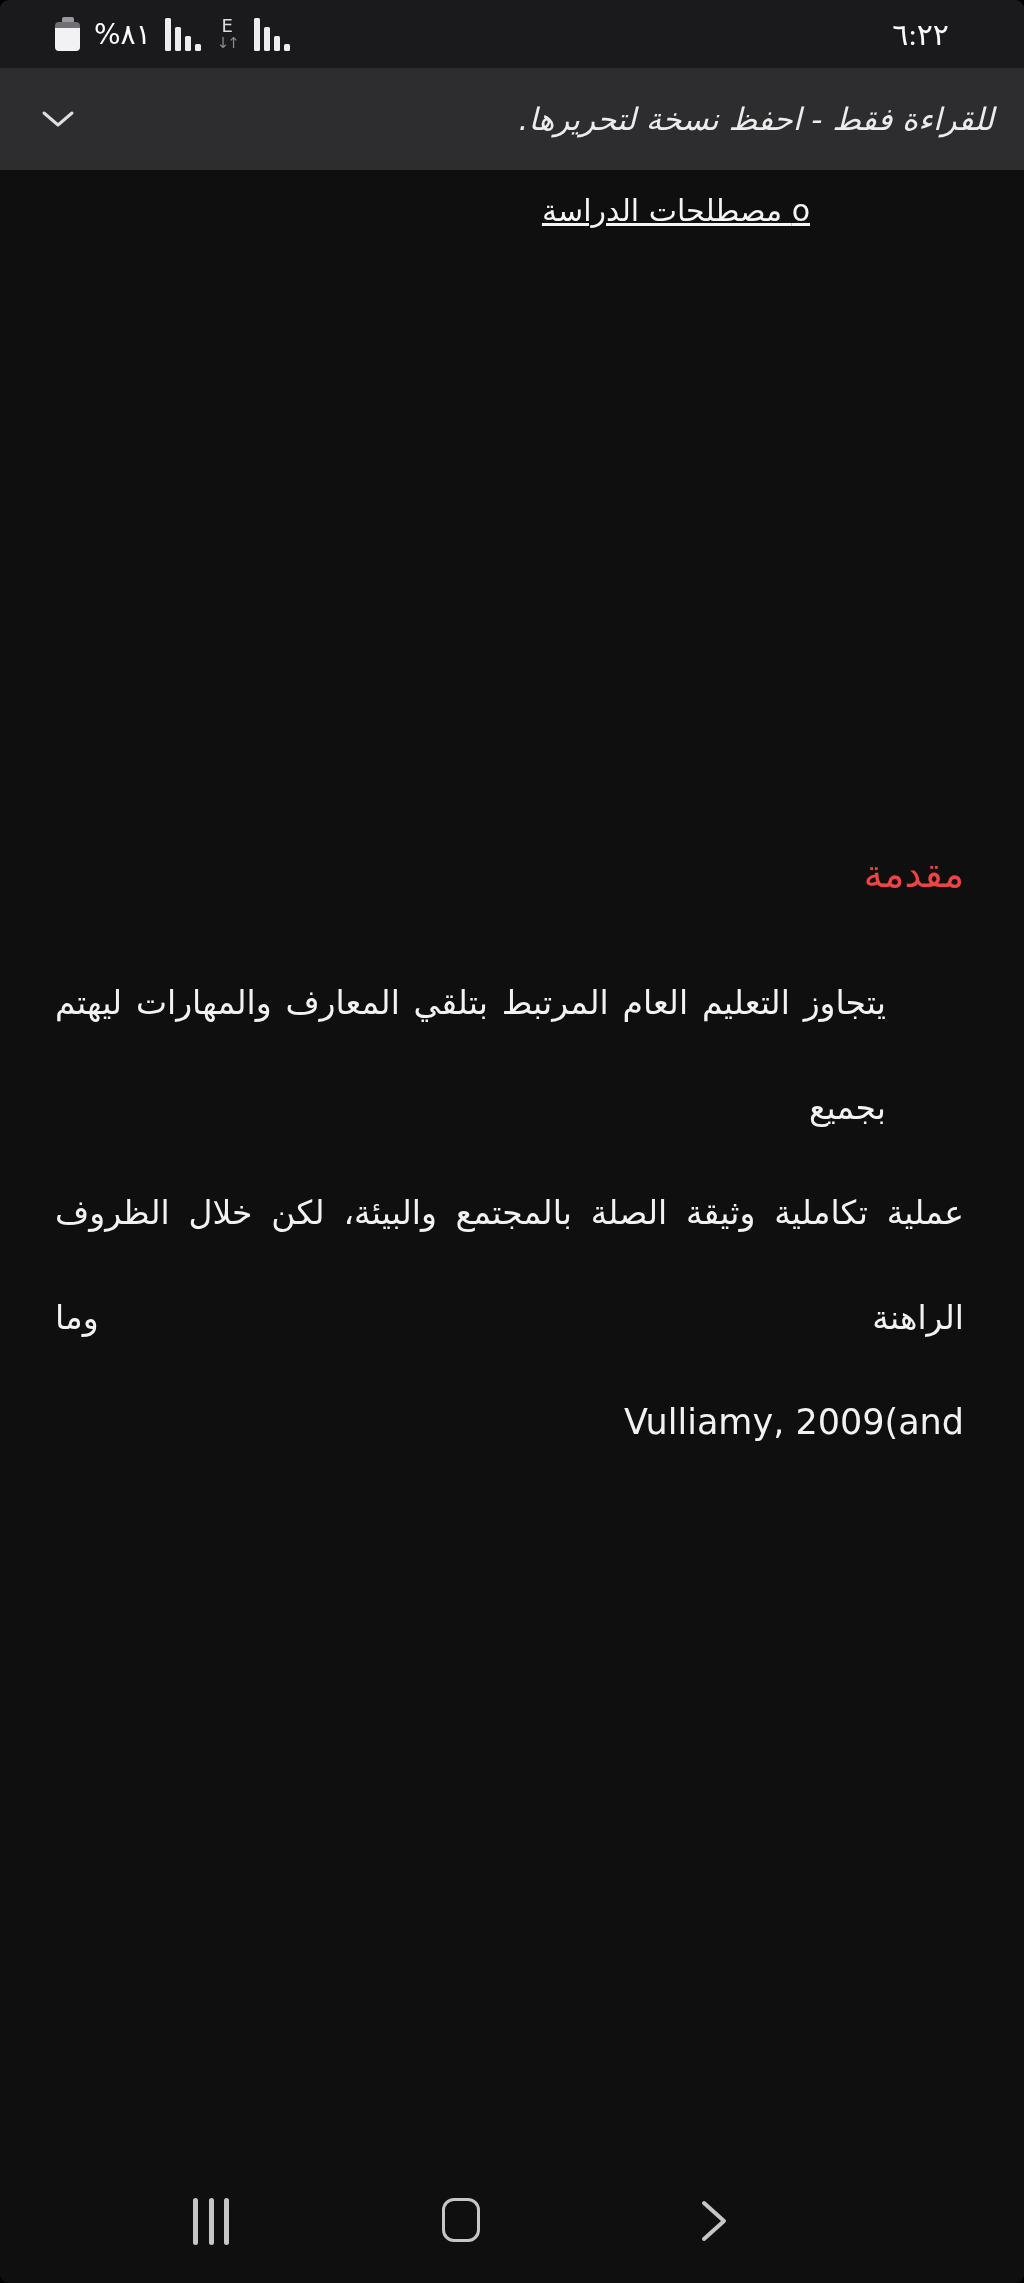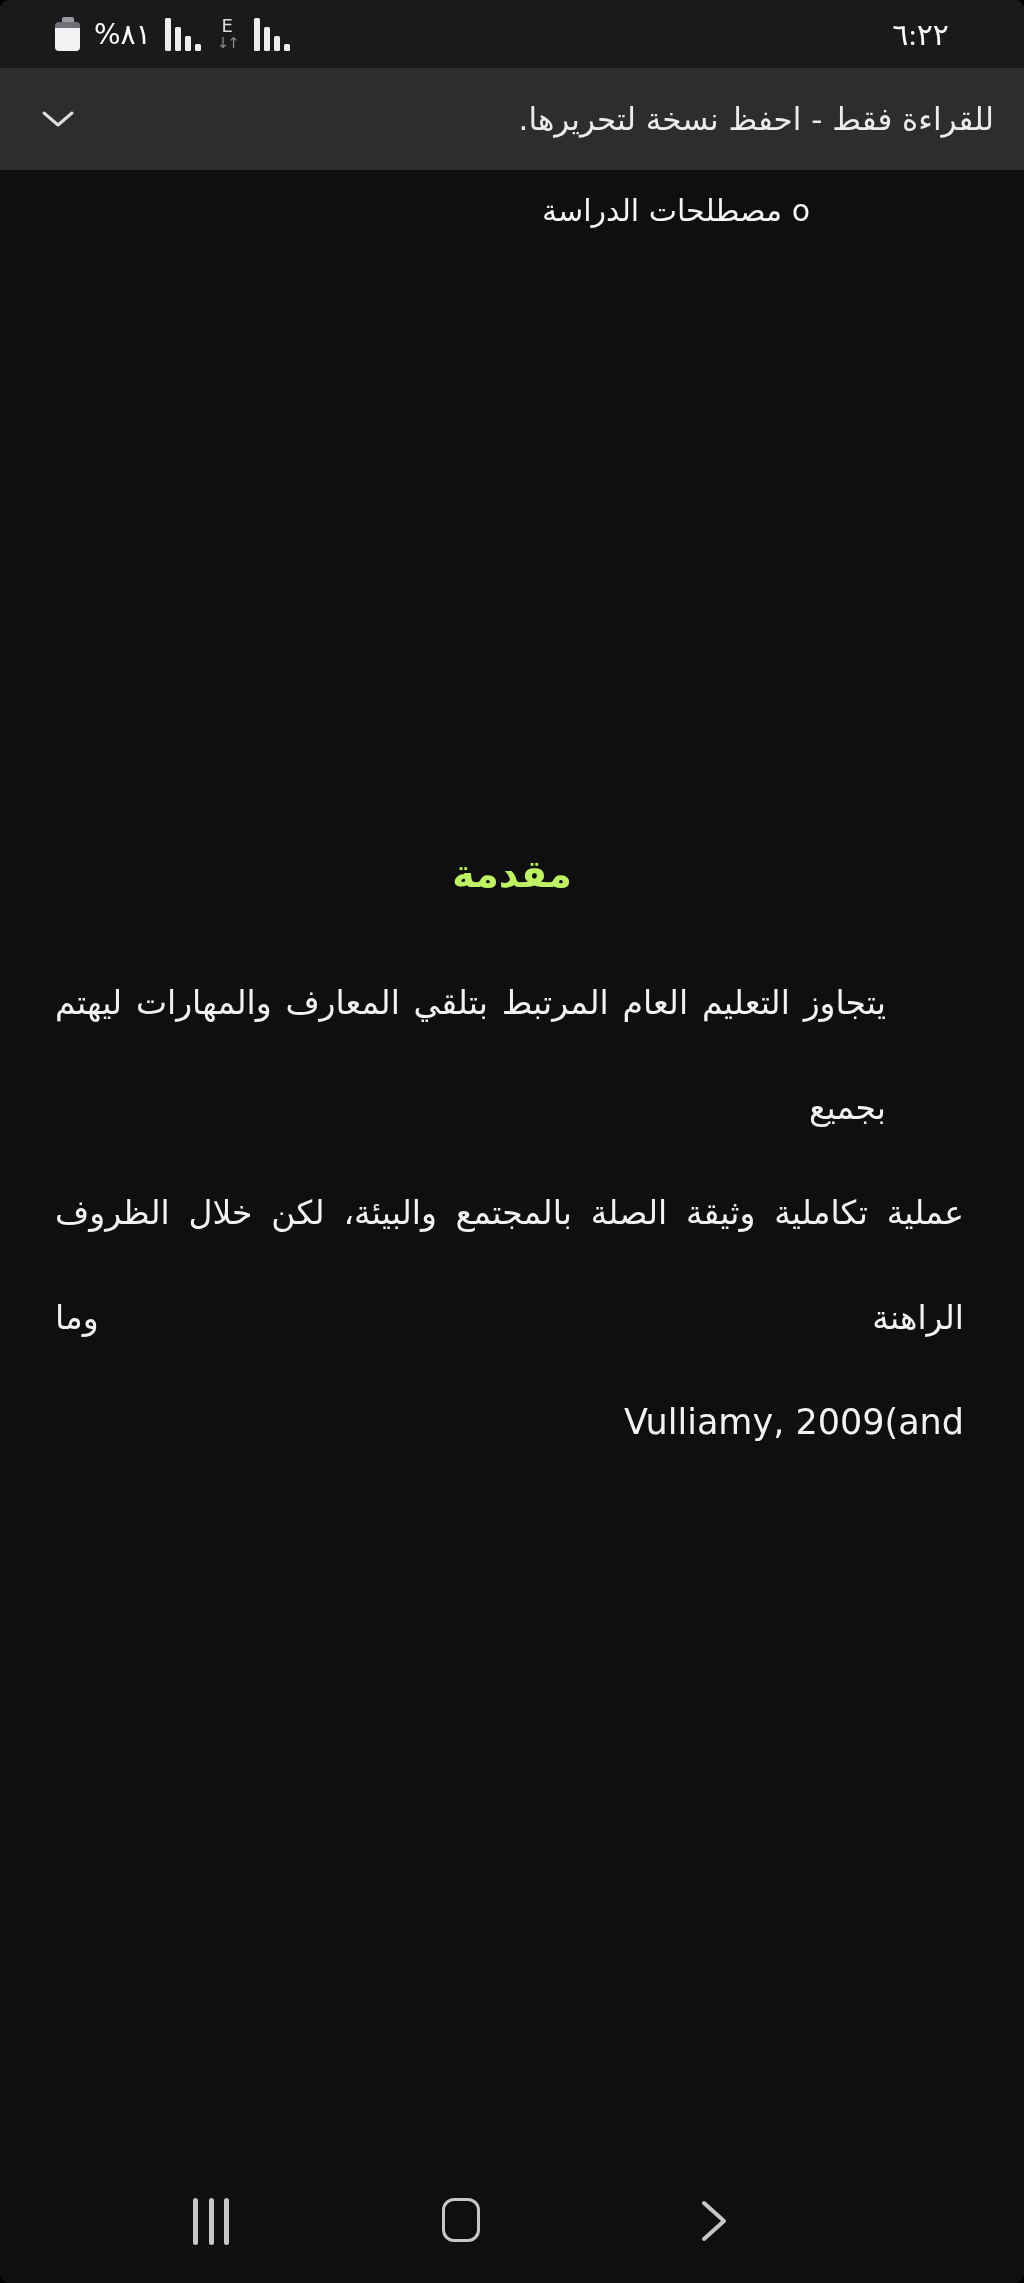--- a/index.html
+++ b/index.html
@@ -23,37 +23,38 @@
   .sig{display:flex;align-items:flex-end;gap:4px;height:34px;}
   .sig i{display:block;background:#ededf0;border-radius:1.5px;width:6px;}
   .sig .b1{height:33px;} .sig .b2{height:24px;} .sig .b3{height:15px;}
   .sig .dot{width:6px;height:7px;border-radius:1.5px;background:#ededf0;}
   .net{display:flex;flex-direction:column;align-items:center;line-height:1;margin:0 2px;}
   .net .e{font-size:18px;color:#dcdcdf;}
   .net .arr{font-size:15px;color:#8a8a8e;letter-spacing:-2px;margin-top:1px;}
   .clock{font-size:30px;color:#fafafa;font-family:Liberation Serif, serif;}
   
   .banner{
-    position:absolute;top:68px;left:0;right:0;height:102px;background:#2d2d30;
+    position:absolute;top:68px;left:0;right:0;height:102px;background:#2d2d30;font-style:italic;
   }
   .banner-text{
     position:absolute;right:30px;top:50%;transform:translateY(-50%);
     direction:rtl;font-size:31px;color:#ececec;white-space:nowrap;
   }
   .banner-chevron{position:absolute;left:40px;top:50%;transform:translateY(-50%);
     width:36px;height:20px;cursor:pointer;}
   
   .doc{position:absolute;top:170px;left:0;right:0;bottom:93px;direction:rtl;}
   .terms{
     padding:16px 214px 0 0;font-size:30px;line-height:50px;color:#f5f5f5;
     white-space:nowrap;
+    text-decoration:underline;
   }
   .heading{
-    margin-top:608px;padding:0 60px;text-align:center;
-    font-size:38px;font-weight:bold;line-height:60px;color:#bef264;
+    margin-top:608px;padding:0 60px;text-align:right;
+    font-size:38px;font-weight:normal;line-height:60px;color:#ef4444;
   }
   .para{padding:0 60px 0 55px;font-size:33px;line-height:105px;color:#f2f2f2;}
   .para.first{margin-top:46px;}
   .jline{text-align:justify;text-align-last:justify;text-justify:inter-word;}
   .jline.findent{padding-right:78px;}
   .lline{direction:ltr;text-align:right;text-align-last:right;font-size:35px;}
   
   .nav-bar{position:absolute;left:0;right:0;bottom:0;height:93px;}
   .nav-btn{position:absolute;top:8px;cursor:pointer;}
   .recents{left:193px;width:36px;height:48px;display:flex;justify-content:space-between;}

